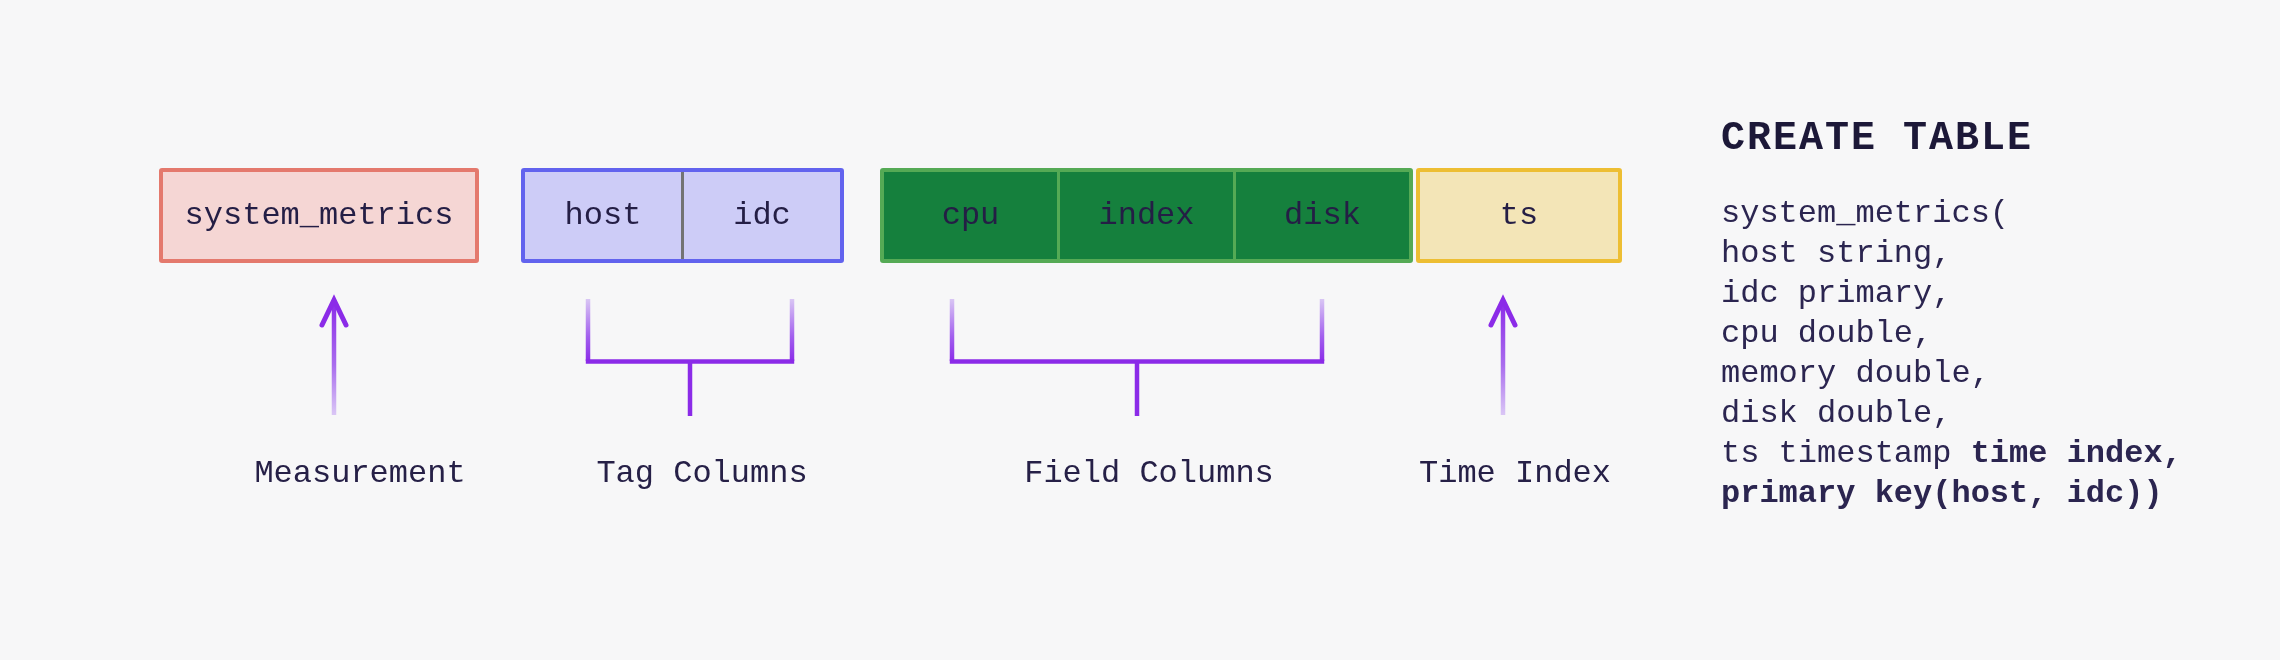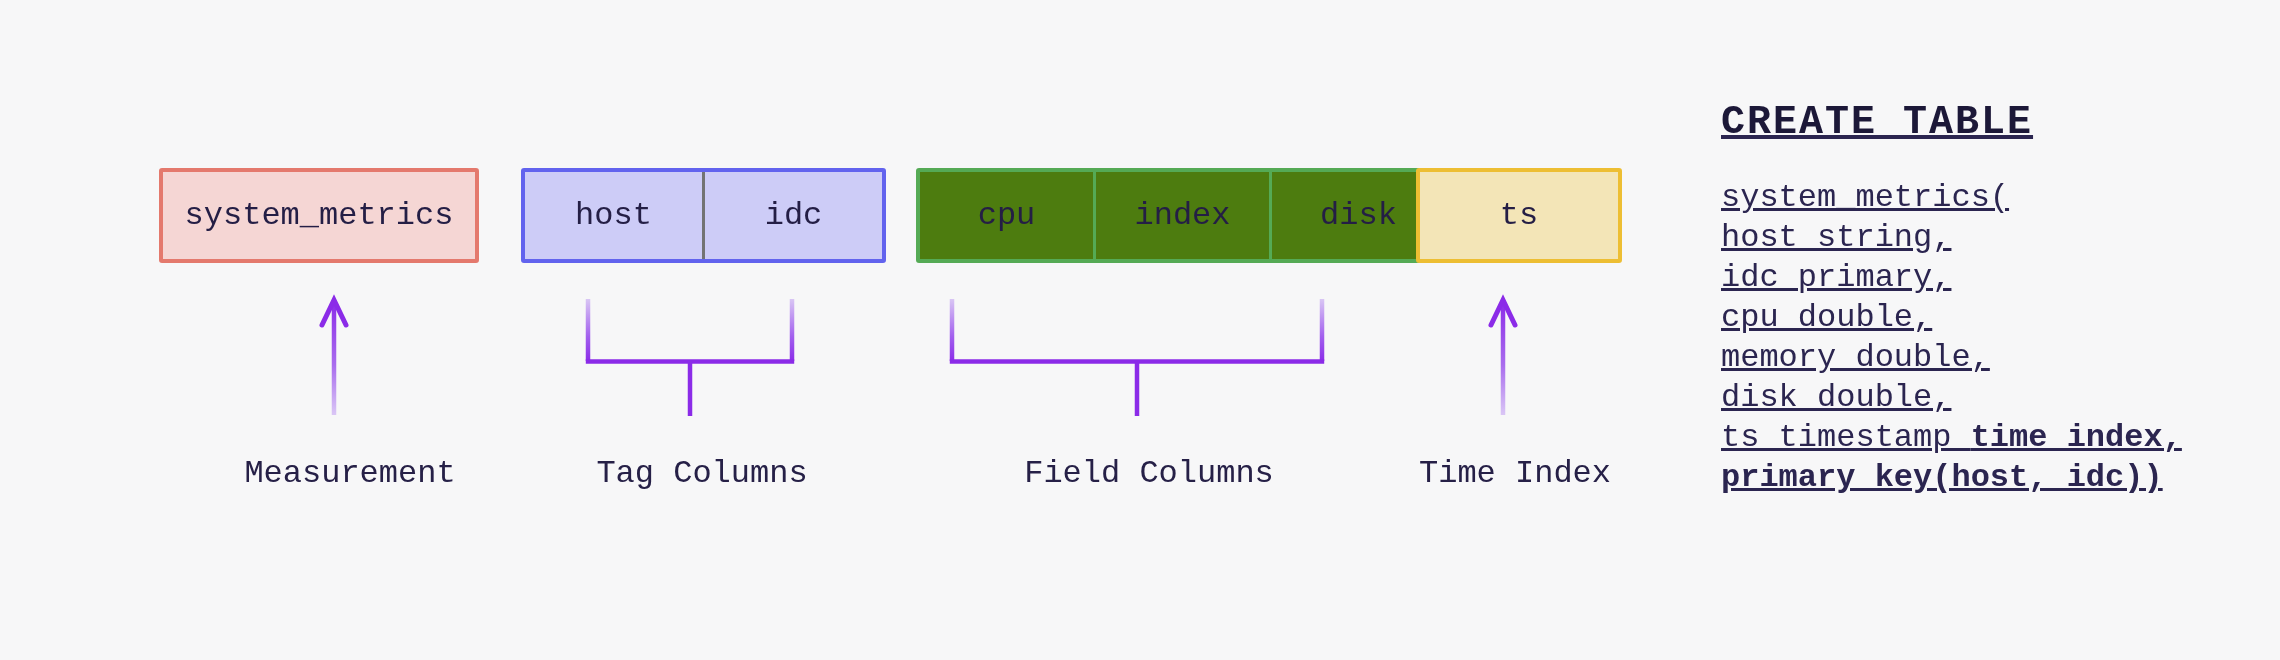--- a/index.html
+++ b/index.html
@@ -25,46 +25,46 @@
   }
   .cell {
     flex: 1 1 0;
     display: flex;
     align-items: center;
     justify-content: center;
     font-size: 32px;
     white-space: nowrap;
   }
   .grp-measure { left: 159px;  width: 320px; background: #f5d6d4; border-color: #e4796d; }
-  .grp-tag     { left: 521px;  width: 365px; background: #cdccf7; border-color: #6263ee; }
-  .grp-field   { left: 880px;  width: 533px; background: #4d7c0f; border-color: #55aa55; margin-left: 36px; }
+  .grp-tag     { left: 521px;  width: 323px; background: #cdccf7; border-color: #6263ee; }
+  .grp-field   { left: 880px;  width: 533px; background: #15803d; border-color: #55aa55; }
   .grp-time    { left: 1416px; width: 206px; background: #f3e5b7; border-color: #edbe33; }
   .grp-tag   .cell + .cell { border-left: 3px solid #737373; }
   .grp-field .cell + .cell { border-left: 3px solid #55aa55; }
 
   
   .ann { position: absolute; left: 0; top: 0; }
 
   
   .lbl {
     position: absolute;
     top: 458px;
     transform: translateX(-50%);
     font-size: 32px;
     line-height: 32px;
     white-space: nowrap;
     color: #262047;
   }
-  .lbl-measure { left: 350px; }
+  .lbl-measure { left: 360px; }
   .lbl-tag     { left: 702px; }
   .lbl-field   { left: 1149px; text-align: center; }
   .lbl-time    { left: 1515px; }
 
   
-  .sql { position: absolute; left: 1721px; top: 100px; color: #2b2550; text-decoration: underline; }
+  .sql { position: absolute; left: 1721px; top: 116px; color: #2b2550; }
   .sql-heading {
     font-size: 40px;
     line-height: 46px;
     font-weight: bold;
     letter-spacing: 2px;
     color: #1c1838;
     white-space: nowrap;
   }
   .sql-code { margin-top: 32px; font-size: 32px; line-height: 40px; }
   .ln { white-space: pre; }

